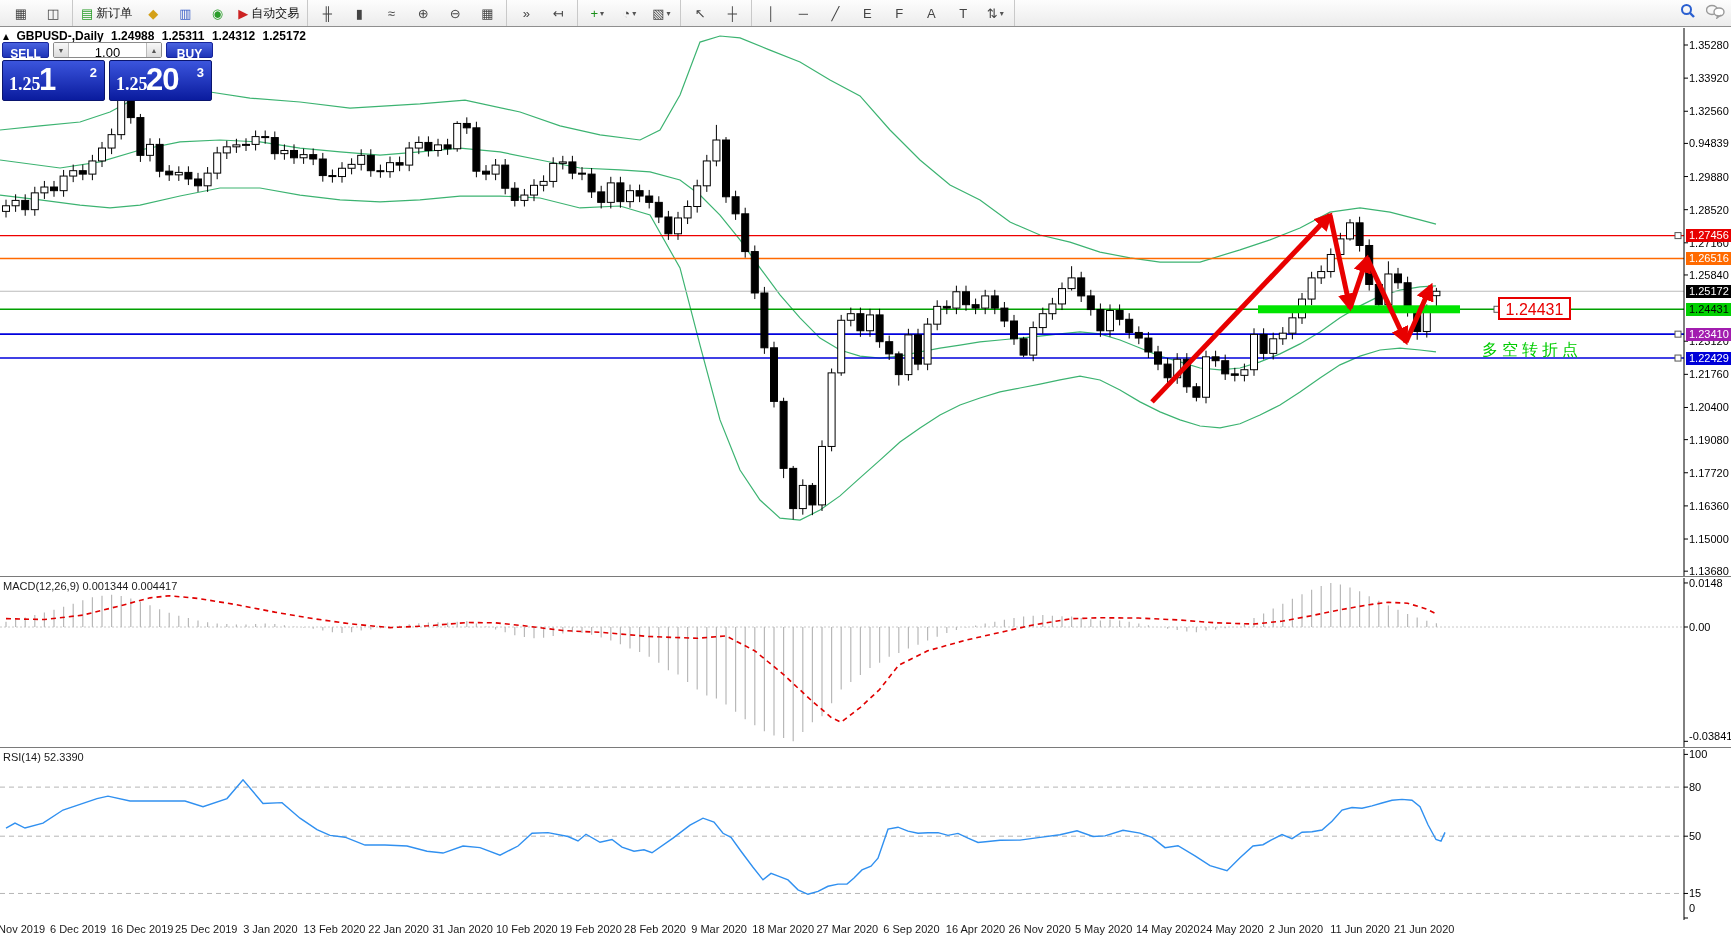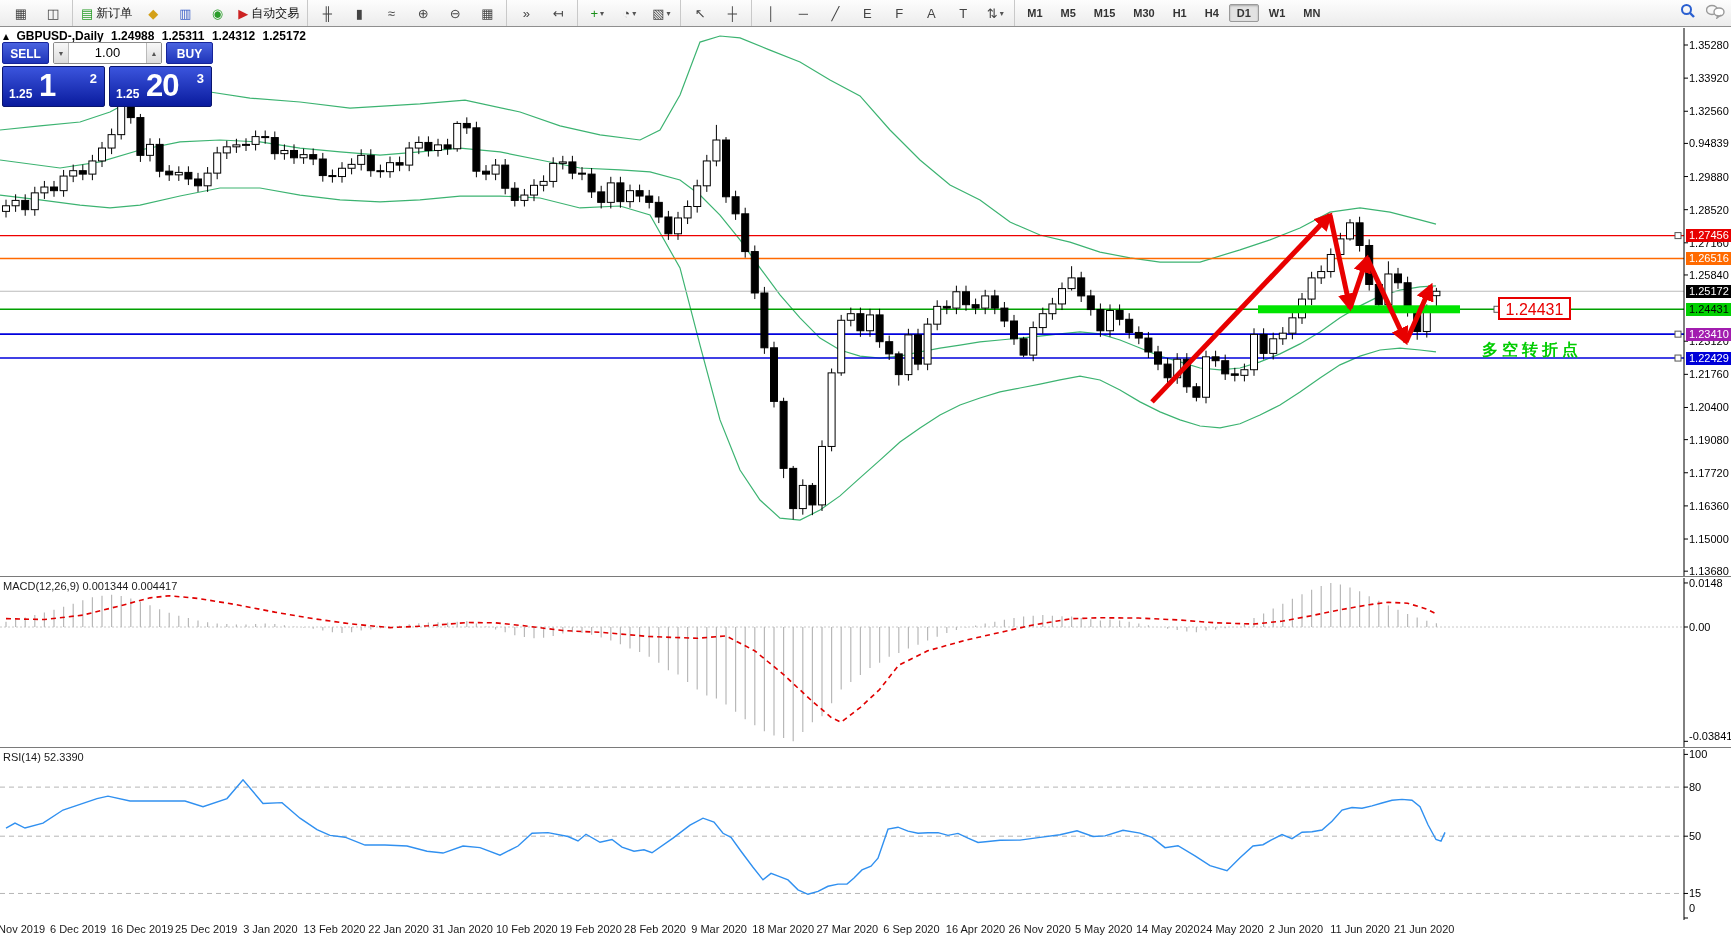--- a/index.html
+++ b/index.html
@@ -22,38 +22,38 @@
   .hsep{position:absolute;left:0;width:1731px;height:2px;background:#7a7a7a;border-bottom:1px solid #fff;box-sizing:border-box;}
   svg{position:absolute;left:0;}
   .axis-label{position:absolute;font-size:11px;color:#000;white-space:nowrap;}
   .badge{position:absolute;left:1686px;width:45px;height:13px;font-size:11px;line-height:13px;
          text-align:left;padding-left:3px;box-sizing:border-box;white-space:nowrap;}
   
   #ohlc-header{position:absolute;left:3px;top:29px;font-size:12px;font-weight:bold;color:#000;}
   #ohlc-header span{margin-right:4px;}
   
   #trade-panel{position:absolute;left:2px;top:42px;width:211px;z-index:30;}
-  #tp-row1{display:flex;height:22px;gap:4px;justify-content:center;}
+  #tp-row1{display:flex;height:16px;gap:4px;justify-content:center;}
   .tp-btn{width:45px;background:linear-gradient(#4a63e0,#1e34b8);color:#fff;font-size:12px;font-weight:bold;
           text-align:center;line-height:22px;border:1px solid #16249a;border-radius:2px;}
   #tp-stepper{flex:1;display:flex;border:1px solid #8a8a8a;border-radius:2px;overflow:hidden;background:#fff;}
   .step-btn{width:14px;background:linear-gradient(#f8f8f8,#dcdcdc);border-right:1px solid #bbb;font-size:7px;color:#555;
             display:flex;align-items:center;justify-content:center;}
   .step-btn:last-child{border-right:none;border-left:1px solid #bbb;}
   #tp-vol{flex:1;font-size:13px;color:#000;text-align:center;line-height:20px;}
   #tp-row2{display:flex;gap:4px;margin-top:2px;height:41px;}
   .price-box{width:103px;box-sizing:border-box;background:linear-gradient(#3b55dd,#0a1b9e);border:1px solid #0a156e;
              border-radius:2px;color:#fff;position:relative;}
-  .pb-small{position:absolute;left:6px;bottom:5px;font-size:12px;font-weight:bold;}
+  .pb-small{position:absolute;left:6px;bottom:5px;font-size:18px;font-weight:bold;font-family:Liberation Serif, serif;}
   .pb-big{position:absolute;left:36px;top:1px;font-size:31px;font-weight:bold;letter-spacing:-1px;}
   .pb-sup{position:absolute;right:7px;top:4px;font-size:13px;font-weight:bold;}
   
   #level-box{position:absolute;left:1498px;top:297px;width:73px;height:23px;border:2px solid #e80000;background:#fff;
              color:#e80000;font-size:16px;line-height:21px;text-align:center;box-sizing:border-box;}
-  #cn-note{position:absolute;left:1482px;top:340px;font-size:16px;font-weight:bold;color:#00cc00;letter-spacing:4px;white-space:nowrap;}
+  #cn-note{position:absolute;left:1482px;top:340px;font-size:16px;font-weight:normal;color:#00cc00;letter-spacing:4px;white-space:nowrap;}
   .ind-label{position:absolute;left:3px;font-size:11px;color:#1a1a1a;}
   .date-label{position:absolute;top:923px;font-size:11px;color:#1a1a1a;transform:translateX(-50%);white-space:nowrap;}
 </style>
 </head>
 <body>
 
 <div id="app">
   <div id="toolbar">
       <div class="tb-group">
         <div class="tb-btn">
@@ -151,31 +151,20 @@
         <div class="tb-btn">
           <span>A</span>
         </div>
         <div class="tb-btn">
           <span>T</span>
         </div>
         <div class="tb-btn">
           <span>⇅</span>
           <span class="dd">▾</span>
         </div>
-      </div>
-      <div class="tb-group" style="border-right: none;">
-        <div class="tf-btn">M1</div>
-        <div class="tf-btn">M5</div>
-        <div class="tf-btn">M15</div>
-        <div class="tf-btn">M30</div>
-        <div class="tf-btn">H1</div>
-        <div class="tf-btn">H4</div>
-        <div class="tf-btn active">D1</div>
-        <div class="tf-btn">W1</div>
-        <div class="tf-btn">MN</div>
       </div>
     </div>
   <div id="tb-right">
     <svg width="16" height="16" style="position:static">
       <circle cx="6.5" cy="6.5" r="4.5" fill="none" stroke="#2a5fd0" stroke-width="2"></circle>
       <line x1="10" y1="10" x2="14" y2="14" stroke="#2a5fd0" stroke-width="2.4"></line>
     </svg>
     <svg width="19" height="15" style="position:static">
       <ellipse cx="6" cy="6" rx="5.5" ry="4.5" fill="none" stroke="#9a9a9a" stroke-width="1.4"></ellipse>
       <ellipse cx="13" cy="8" rx="5" ry="4" fill="#fff" stroke="#9a9a9a" stroke-width="1.4"></ellipse>

